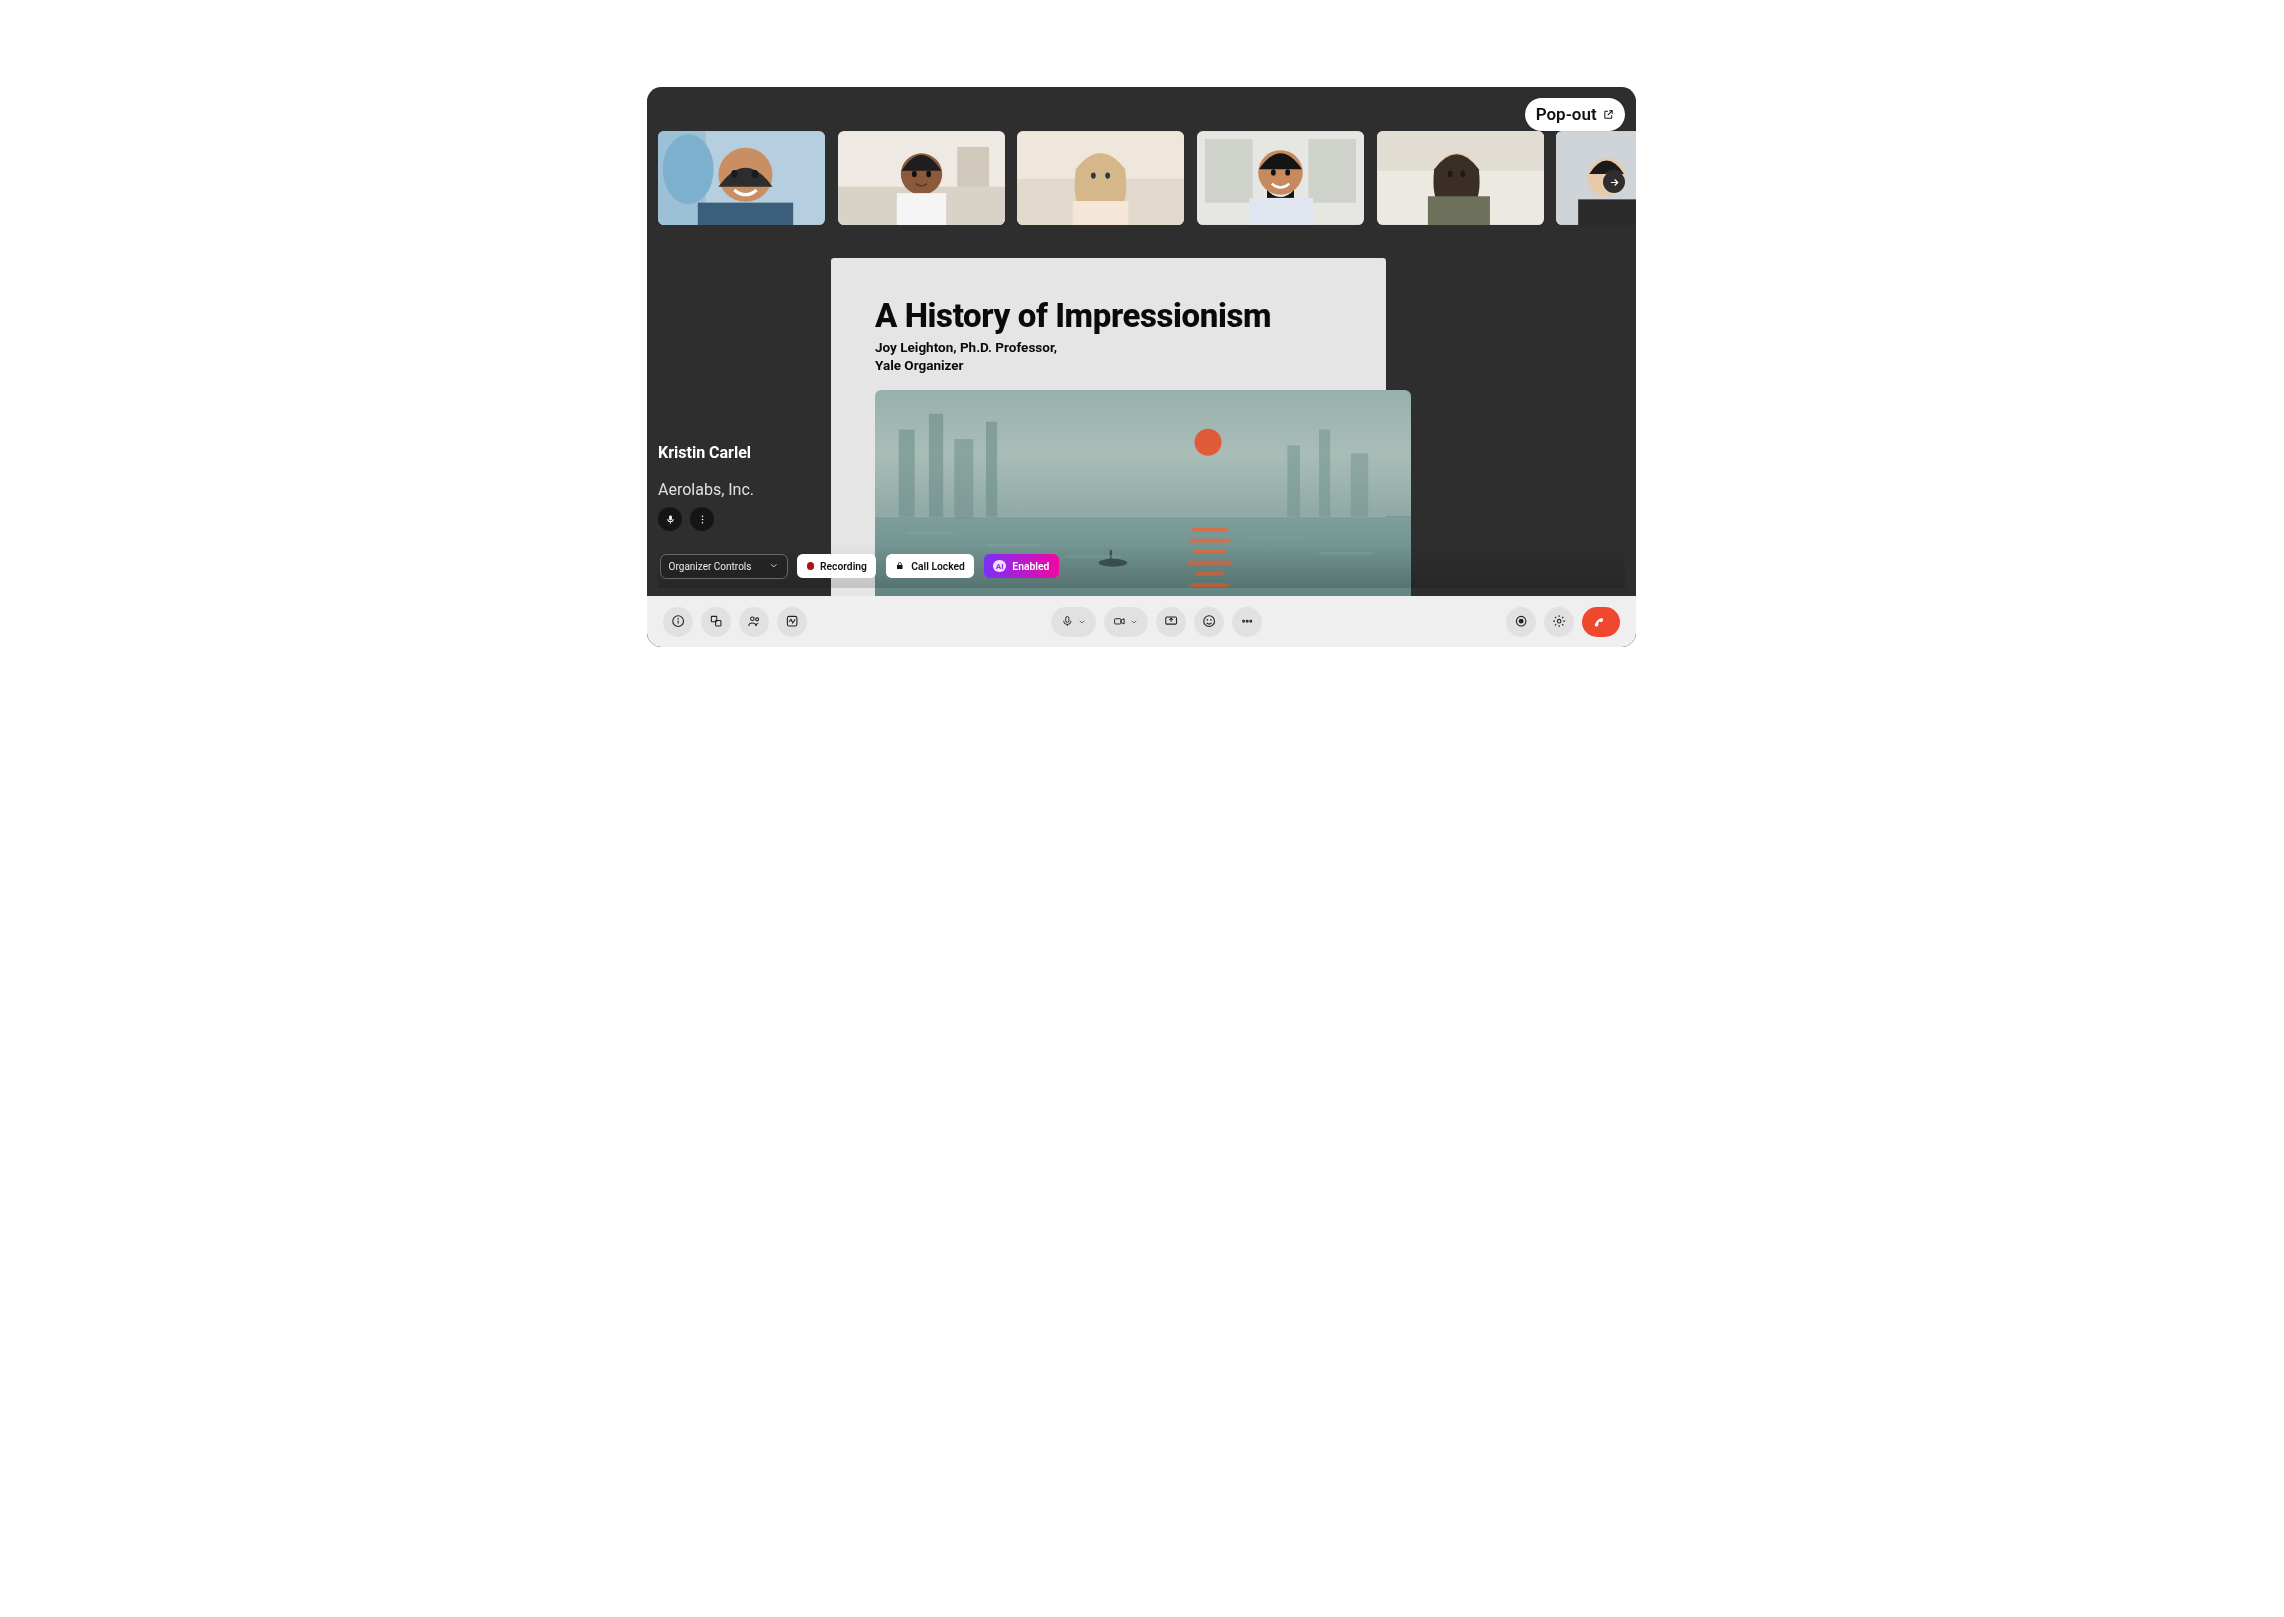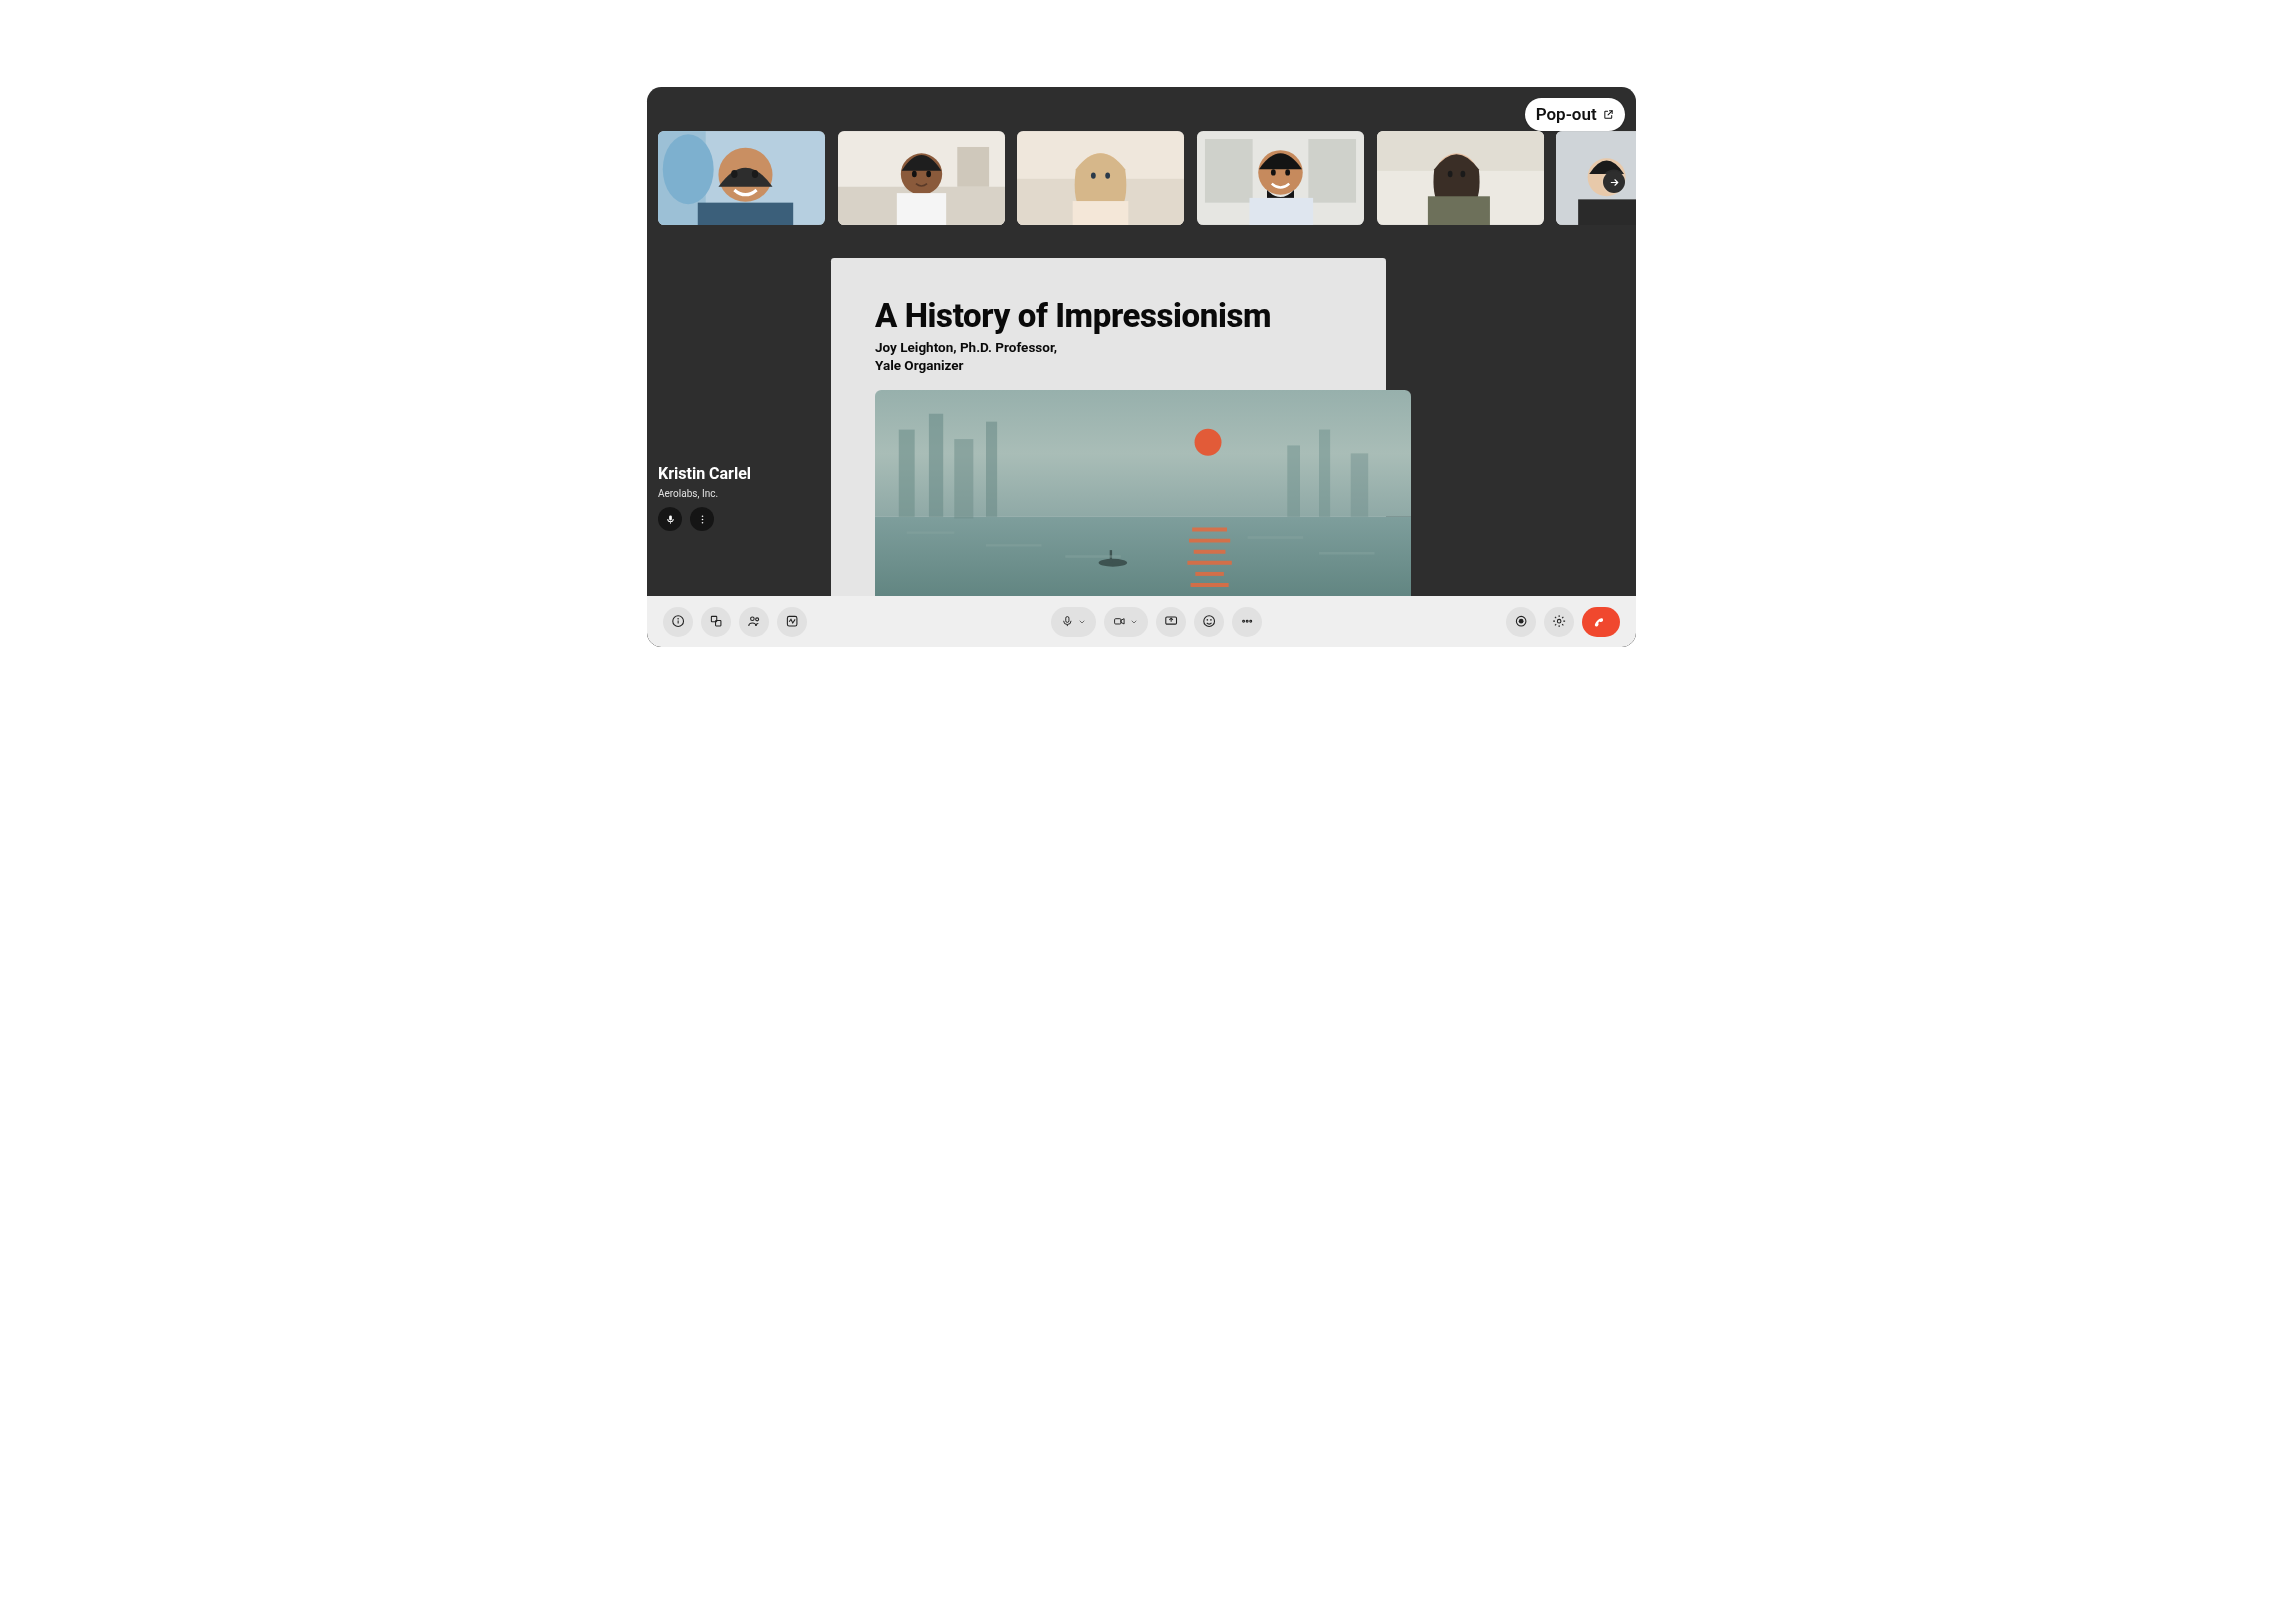--- a/index.html
+++ b/index.html
@@ -110,21 +110,21 @@
   .painting svg { display:block; }
 
   
   .presenter {
     position: absolute;
     left: 11px;
     bottom: 116px;
     color: #fff;
   }
   .presenter .name { font-size: 16px; font-weight: 700; margin-top: 20px; }
-  .presenter .org { font-size: 10px; opacity: .85; margin-top: 5px; }
+  .presenter .org { font-size: 16px; opacity: .85; margin-top: 18px; }
   .presenter .actions { margin-top: 8px; display: flex; gap: 8px; }
   .iconbtn-dark {
     width: 24px; height: 24px; border-radius: 50%;
     background: #151515; display: flex; align-items: center; justify-content: center;
     cursor: pointer;
   }
   .iconbtn-dark svg { width: 11px; height: 11px; fill: #fff; }
 
   
   .statusrow {
@@ -389,20 +389,42 @@
         <div class="iconbtn-dark">
           <svg viewBox="0 0 24 24">
               <circle cx="12" cy="5" r="1.8" fill="#fff"></circle>
               <circle cx="12" cy="12" r="1.8" fill="#fff"></circle>
               <circle cx="12" cy="19" r="1.8" fill="#fff"></circle>
             </svg>
         </div>
       </div>
     </div>
 
+    <div class="statusrow">
+      <div class="org-ctrl">
+        <span>Organizer Controls</span>
+        <svg viewBox="0 0 24 24" fill="none" stroke="#d7d7d7" stroke-width="2.4" stroke-linecap="round" stroke-linejoin="round">
+            <polyline points="6 9 12 15 18 9"></polyline>
+          </svg>
+      </div>
+      <div class="chip recording">
+        <span class="dot"></span>
+        <span>Recording</span>
+      </div>
+      <div class="chip">
+        <svg class="lock" viewBox="0 0 24 24" fill="#111">
+            <path d="M7 10V8a5 5 0 0 1 10 0v2h1a1 1 0 0 1 1 1v8a1 1 0 0 1-1 1H6a1 1 0 0 1-1-1v-8a1 1 0 0 1 1-1h1zm2 0h6V8a3 3 0 1 0-6 0v2z"></path>
+          </svg>
+        <span>Call Locked</span>
+      </div>
+      <div class="chip enabled">
+        <span class="dot-badge">AI</span>
+        <span>Enabled</span>
+      </div>
+    </div>
 
     <div class="toolbar">
       <div class="tb-group">
         <div class="tb-btn">
           <svg viewBox="0 0 24 24">
               <circle cx="12" cy="12" r="9"></circle>
               <line x1="12" y1="11" x2="12" y2="16"></line>
               <circle cx="12" cy="8" r="0.5" fill="#222"></circle>
             </svg>
         </div>

